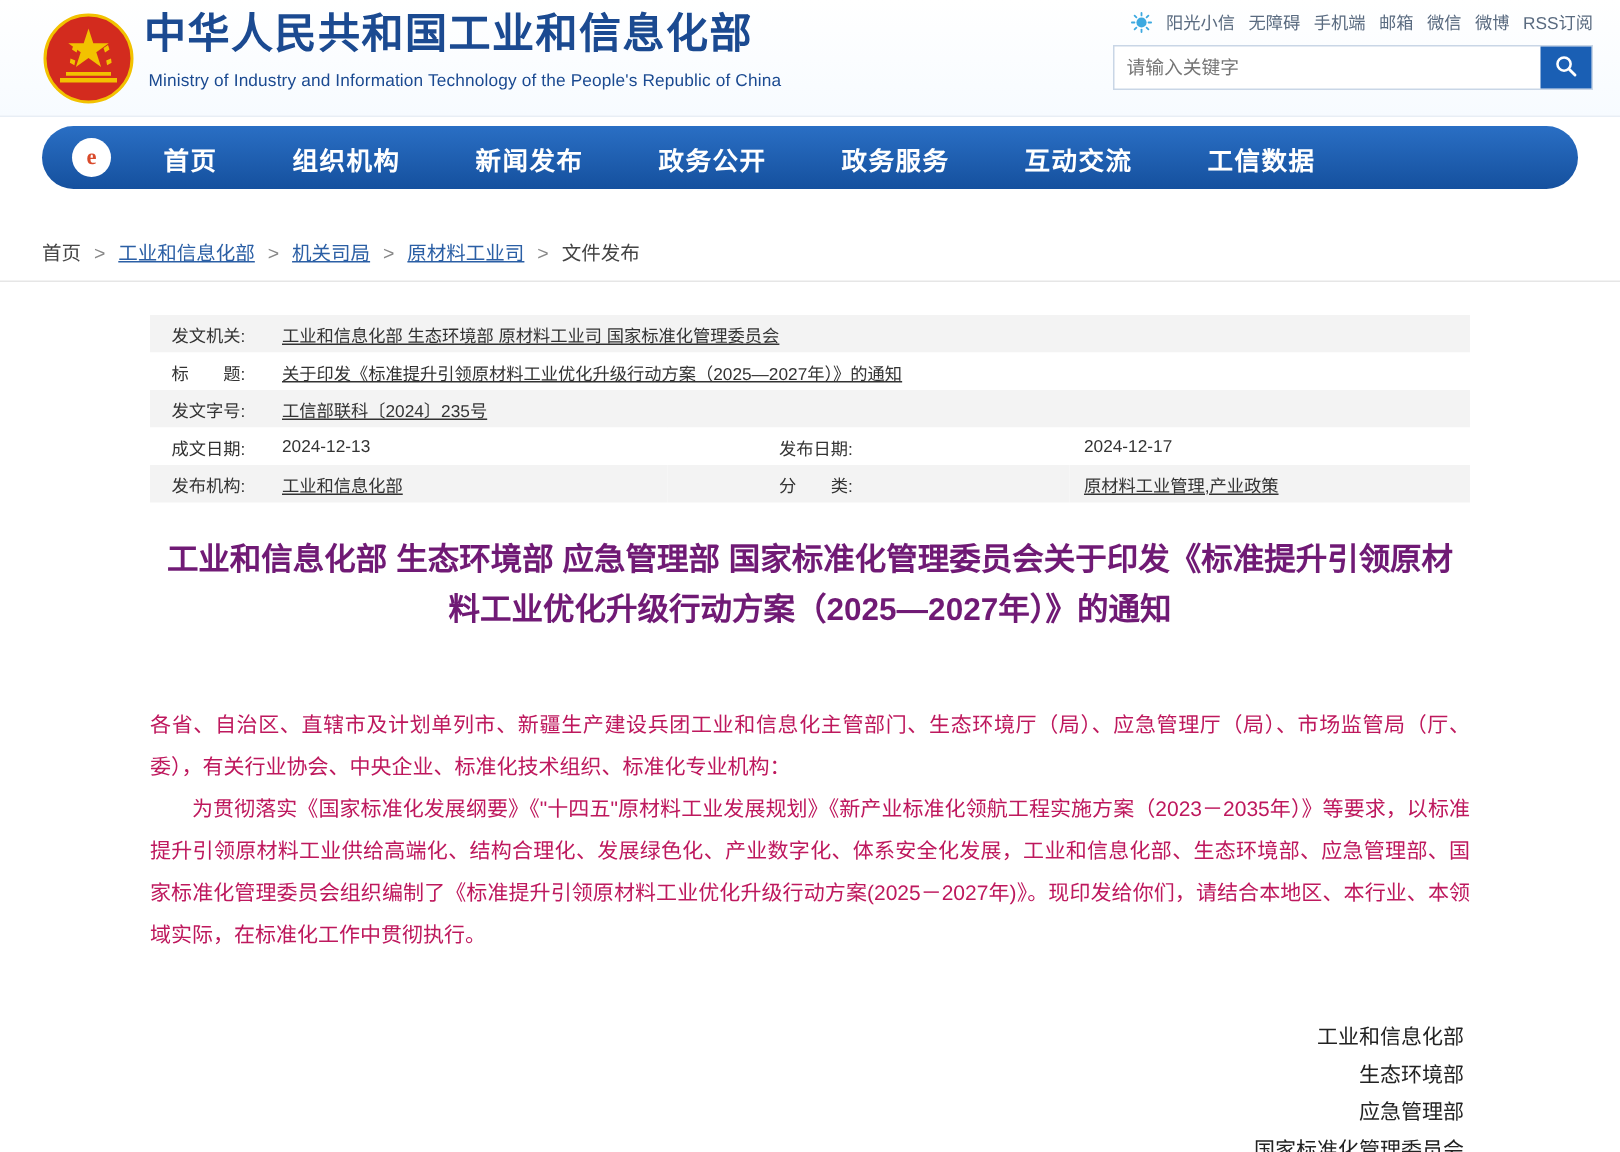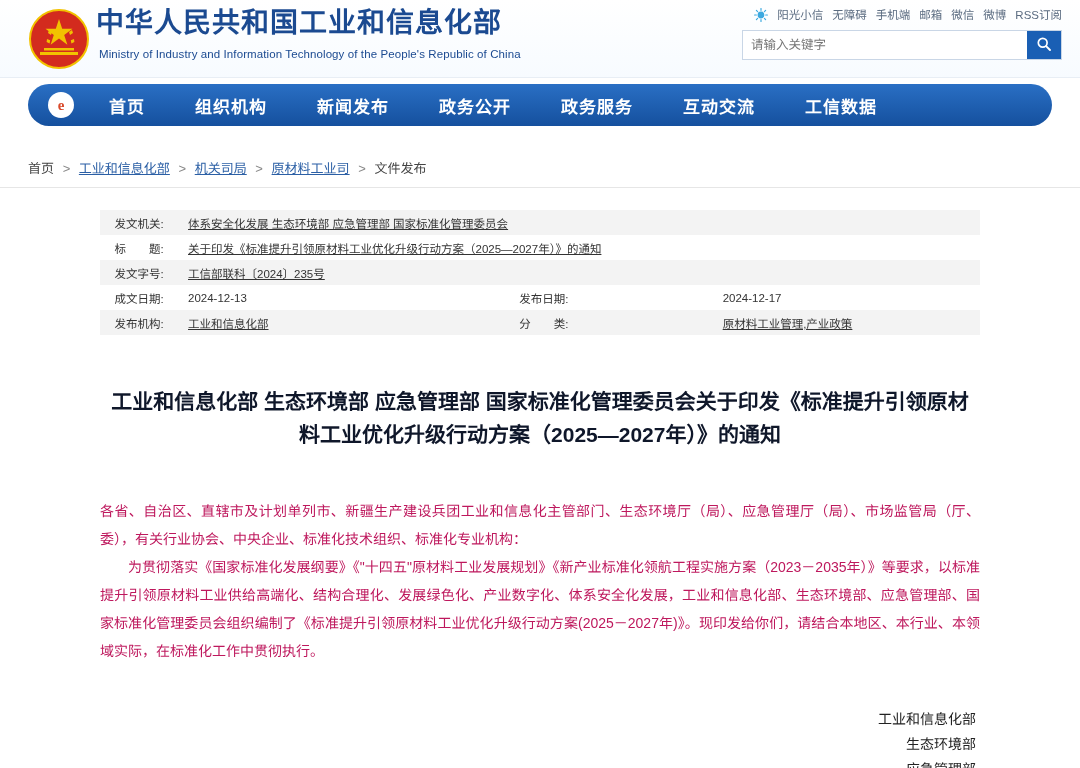--- a/index.html
+++ b/index.html
@@ -145,26 +145,26 @@
   .meta tr:nth-child(odd) { background: #f3f3f3; }
   .meta tr:nth-child(even) { background: #ffffff; }
   .meta td { padding: 3px 10px; vertical-align: middle; }
   .meta .lbl { width: 78px; color:#333; white-space: nowrap; text-align: center; }
   .meta .val { color:#333; }
   .meta .val u { text-decoration: underline; }
   .meta .lbl2 { width: 72px; padding-left: 74px; }
 
   
   .doc-title {
-    margin: 50px 0 0 0;
+    margin: 22px 0 0 0;
     text-align: center;
     font-size: 21px;
     font-weight: bold;
     line-height: 33px;
-    color: #0f172a;
+    color: #701a75;
     font-family: "Liberation Sans", sans-serif;
     padding: 0 6px;
   }
 
   
   .doc-body {
     margin-top: 46px;
     font-size: 14px;
     line-height: 28px;
     color: #be185d;
@@ -264,21 +264,21 @@
   <span class="sep">&gt;</span>
   <span>文件发布</span>
 </div>
 
 <div class="page">
 
   <table class="meta">
     <tbody>
         <tr>
       <td class="lbl">发文机关:</td>
-      <td class="val" colspan="3"><u>体系安全化发展 生态环境部 应急管理部 国家标准化管理委员会</u></td>
+      <td class="val" colspan="3"><u>工业和信息化部 生态环境部 原材料工业司 国家标准化管理委员会</u></td>
     </tr>
     <tr>
       <td class="lbl">标　　题:</td>
       <td class="val" colspan="3"><u>关于印发《标准提升引领原材料工业优化升级行动方案（2025—2027年）》的通知</u></td>
     </tr>
     <tr>
       <td class="lbl">发文字号:</td>
       <td class="val" colspan="3"><u>工信部联科〔2024〕235号</u></td>
     </tr>
     <tr>

